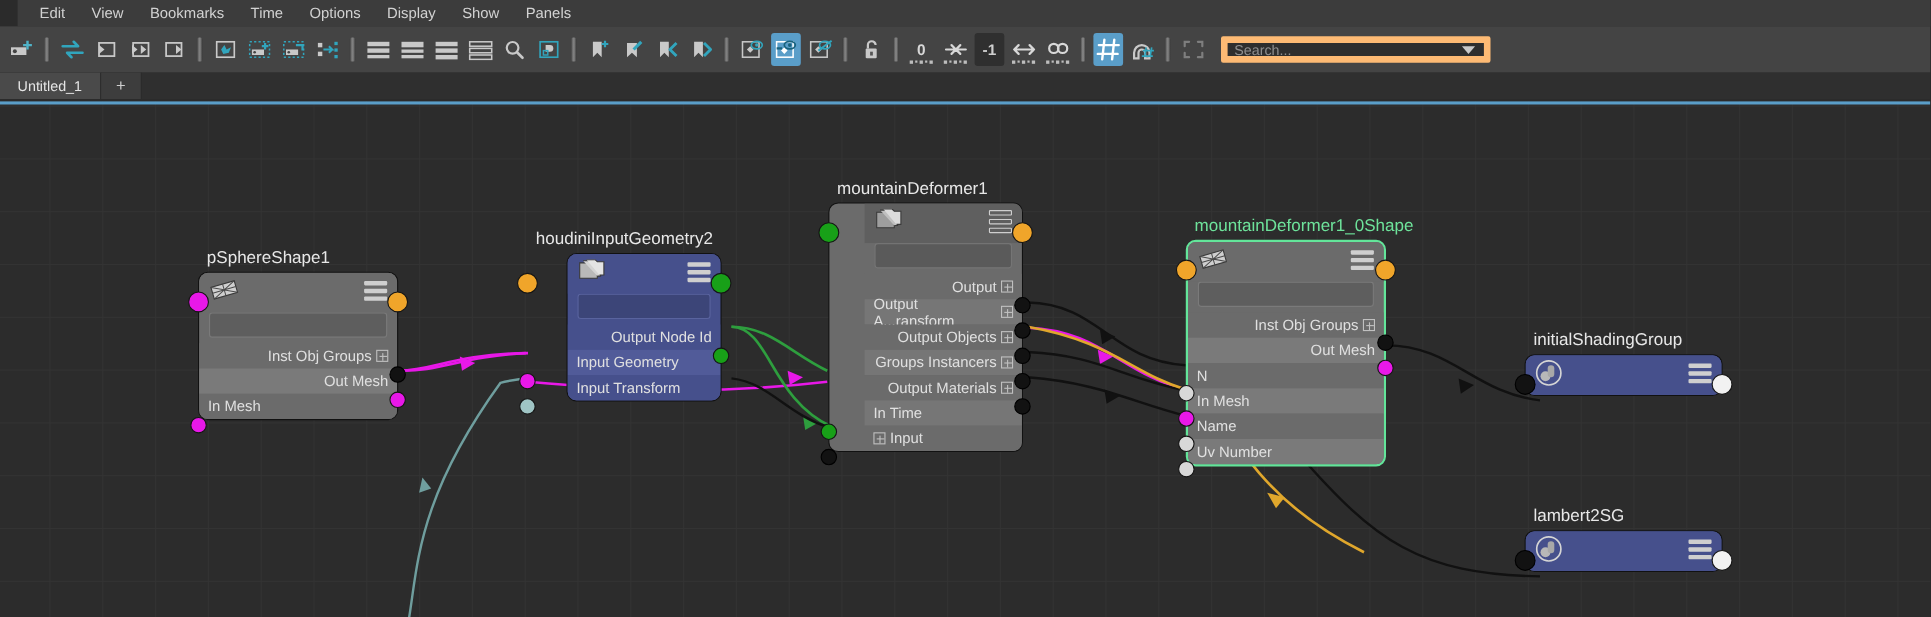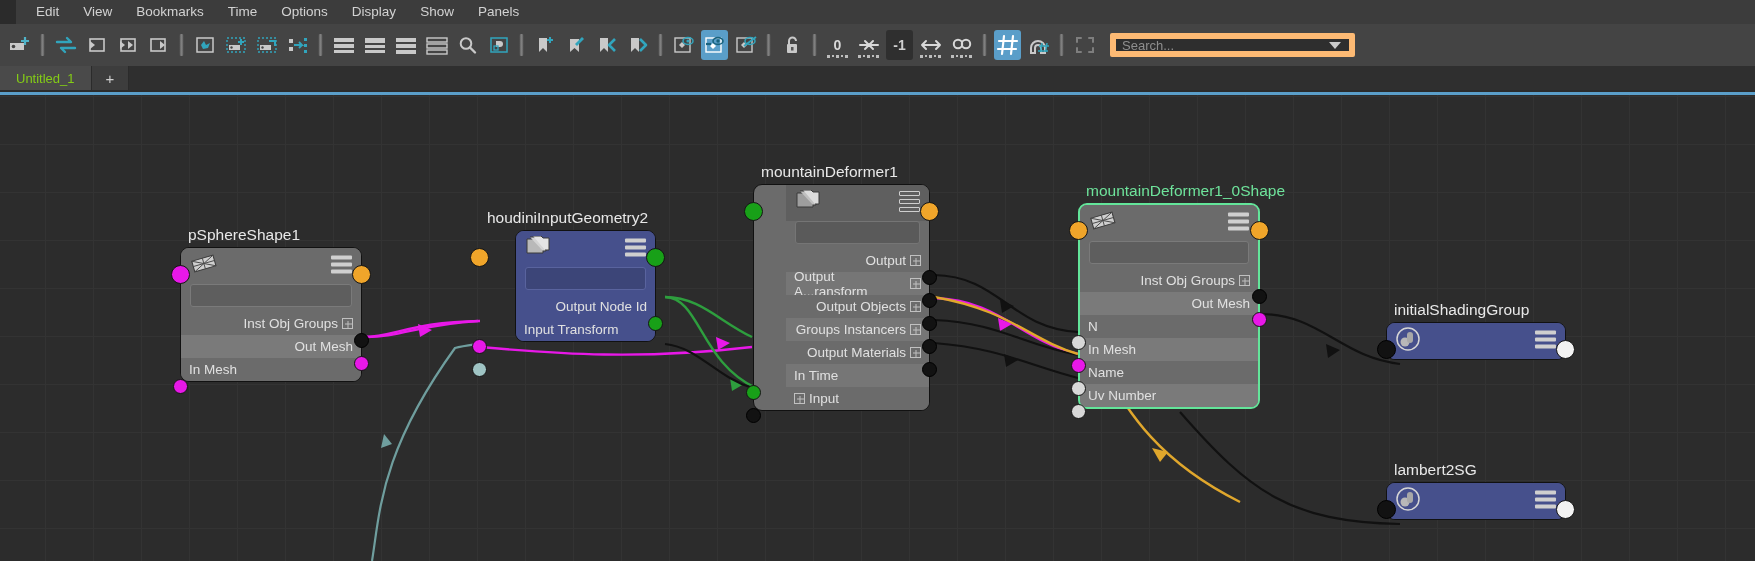--- a/index.html
+++ b/index.html
@@ -59,21 +59,21 @@
     border-top: 7px solid #c9c9c9;
   }
 
   
   #tabbar {
     position: absolute; left: 0; top: 66px; width: 1755px; height: 24px;
     background: #2f2f2f; display: flex; align-items: flex-end;
   }
   .tab {
     height: 24px; padding: 0 16px; display: flex; align-items: center;
-    color: #84cc16; font-size: 13px; background: #4a4a4a;
+    color: #e5e5e5; font-size: 13px; background: #4a4a4a;
     border-right: 1px solid #2b2b2b;
   }
   .tab.plus { padding: 0 14px; background: #3d3d3d; color: #cfcfcf; font-size: 15px; }
 
   
   #canvas {
     position: absolute; left: 0; top: 92px; width: 1755px; height: 469px;
     background-color: #2c2c2c; overflow: hidden;
     background-image:
       linear-gradient(to right, #333333 1px, transparent 1px),
@@ -547,20 +547,23 @@
           <span class="hamb">
               <i></i>
               <i></i>
               <i></i>
             </span>
         </div>
         <div class="node-field"></div>
         <div class="attr out">
           <span>Output Node Id</span>
         </div>
+        <div class="attr in alt">
+          <span>Input Geometry</span>
+        </div>
         <div class="attr in">
           <span>Input Transform</span>
         </div>
       </div>
       <span class="port big p-org" style="left:-9px; top:18px;"></span>
       <span class="port big p-grn" style="right:-9px; top:18px;"></span>
       <span class="port sm p-grn" style="right:-7px; top:86px;"></span>
       <span class="port sm p-mag" style="left:-7px;  top:109px;"></span>
       <span class="port sm p-wht" style="left:-7px;  top:132px; background:#9fc4c4;"></span>
     </div>
@@ -615,21 +618,21 @@
       <span class="port big p-org" style="right:-9px; top:18px;"></span>
       <span class="port sm p-blk" style="right:-7px; top:86px;"></span>
       <span class="port sm p-blk" style="right:-7px; top:109px;"></span>
       <span class="port sm p-blk" style="right:-7px; top:132px;"></span>
       <span class="port sm p-blk" style="right:-7px; top:155px;"></span>
       <span class="port sm p-blk" style="right:-7px; top:178px;"></span>
       <span class="port sm p-grn" style="left:-7px;  top:201px;"></span>
       <span class="port sm p-blk" style="left:-7px;  top:224px;"></span>
     </div>
 
-    <div class="node g" style="left:1078px; top:111px; width:182px;text-align:right;">
+    <div class="node g" style="left:1078px; top:126px; width:182px;text-align:right;">
       <div class="node-title sel">mountainDeformer1_0Shape</div>
       <div class="node-body sel">
         <div class="node-head">
           <span>
             <svg width="30" height="20" viewBox="0 0 30 20">
               <g transform="rotate(-16 15 10)">
                 <rect x="4" y="4" width="22" height="11" fill="#cfcfcf" stroke="#3a3a3a" stroke-width="1"></rect>
                 <path d="M4 9.5h22M15 4v11M4 4l11 5.5L4 15M26 4L15 9.5 26 15" stroke="#4a4a4a" stroke-width="0.9" fill="none"></path>
               </g>
             </svg>

